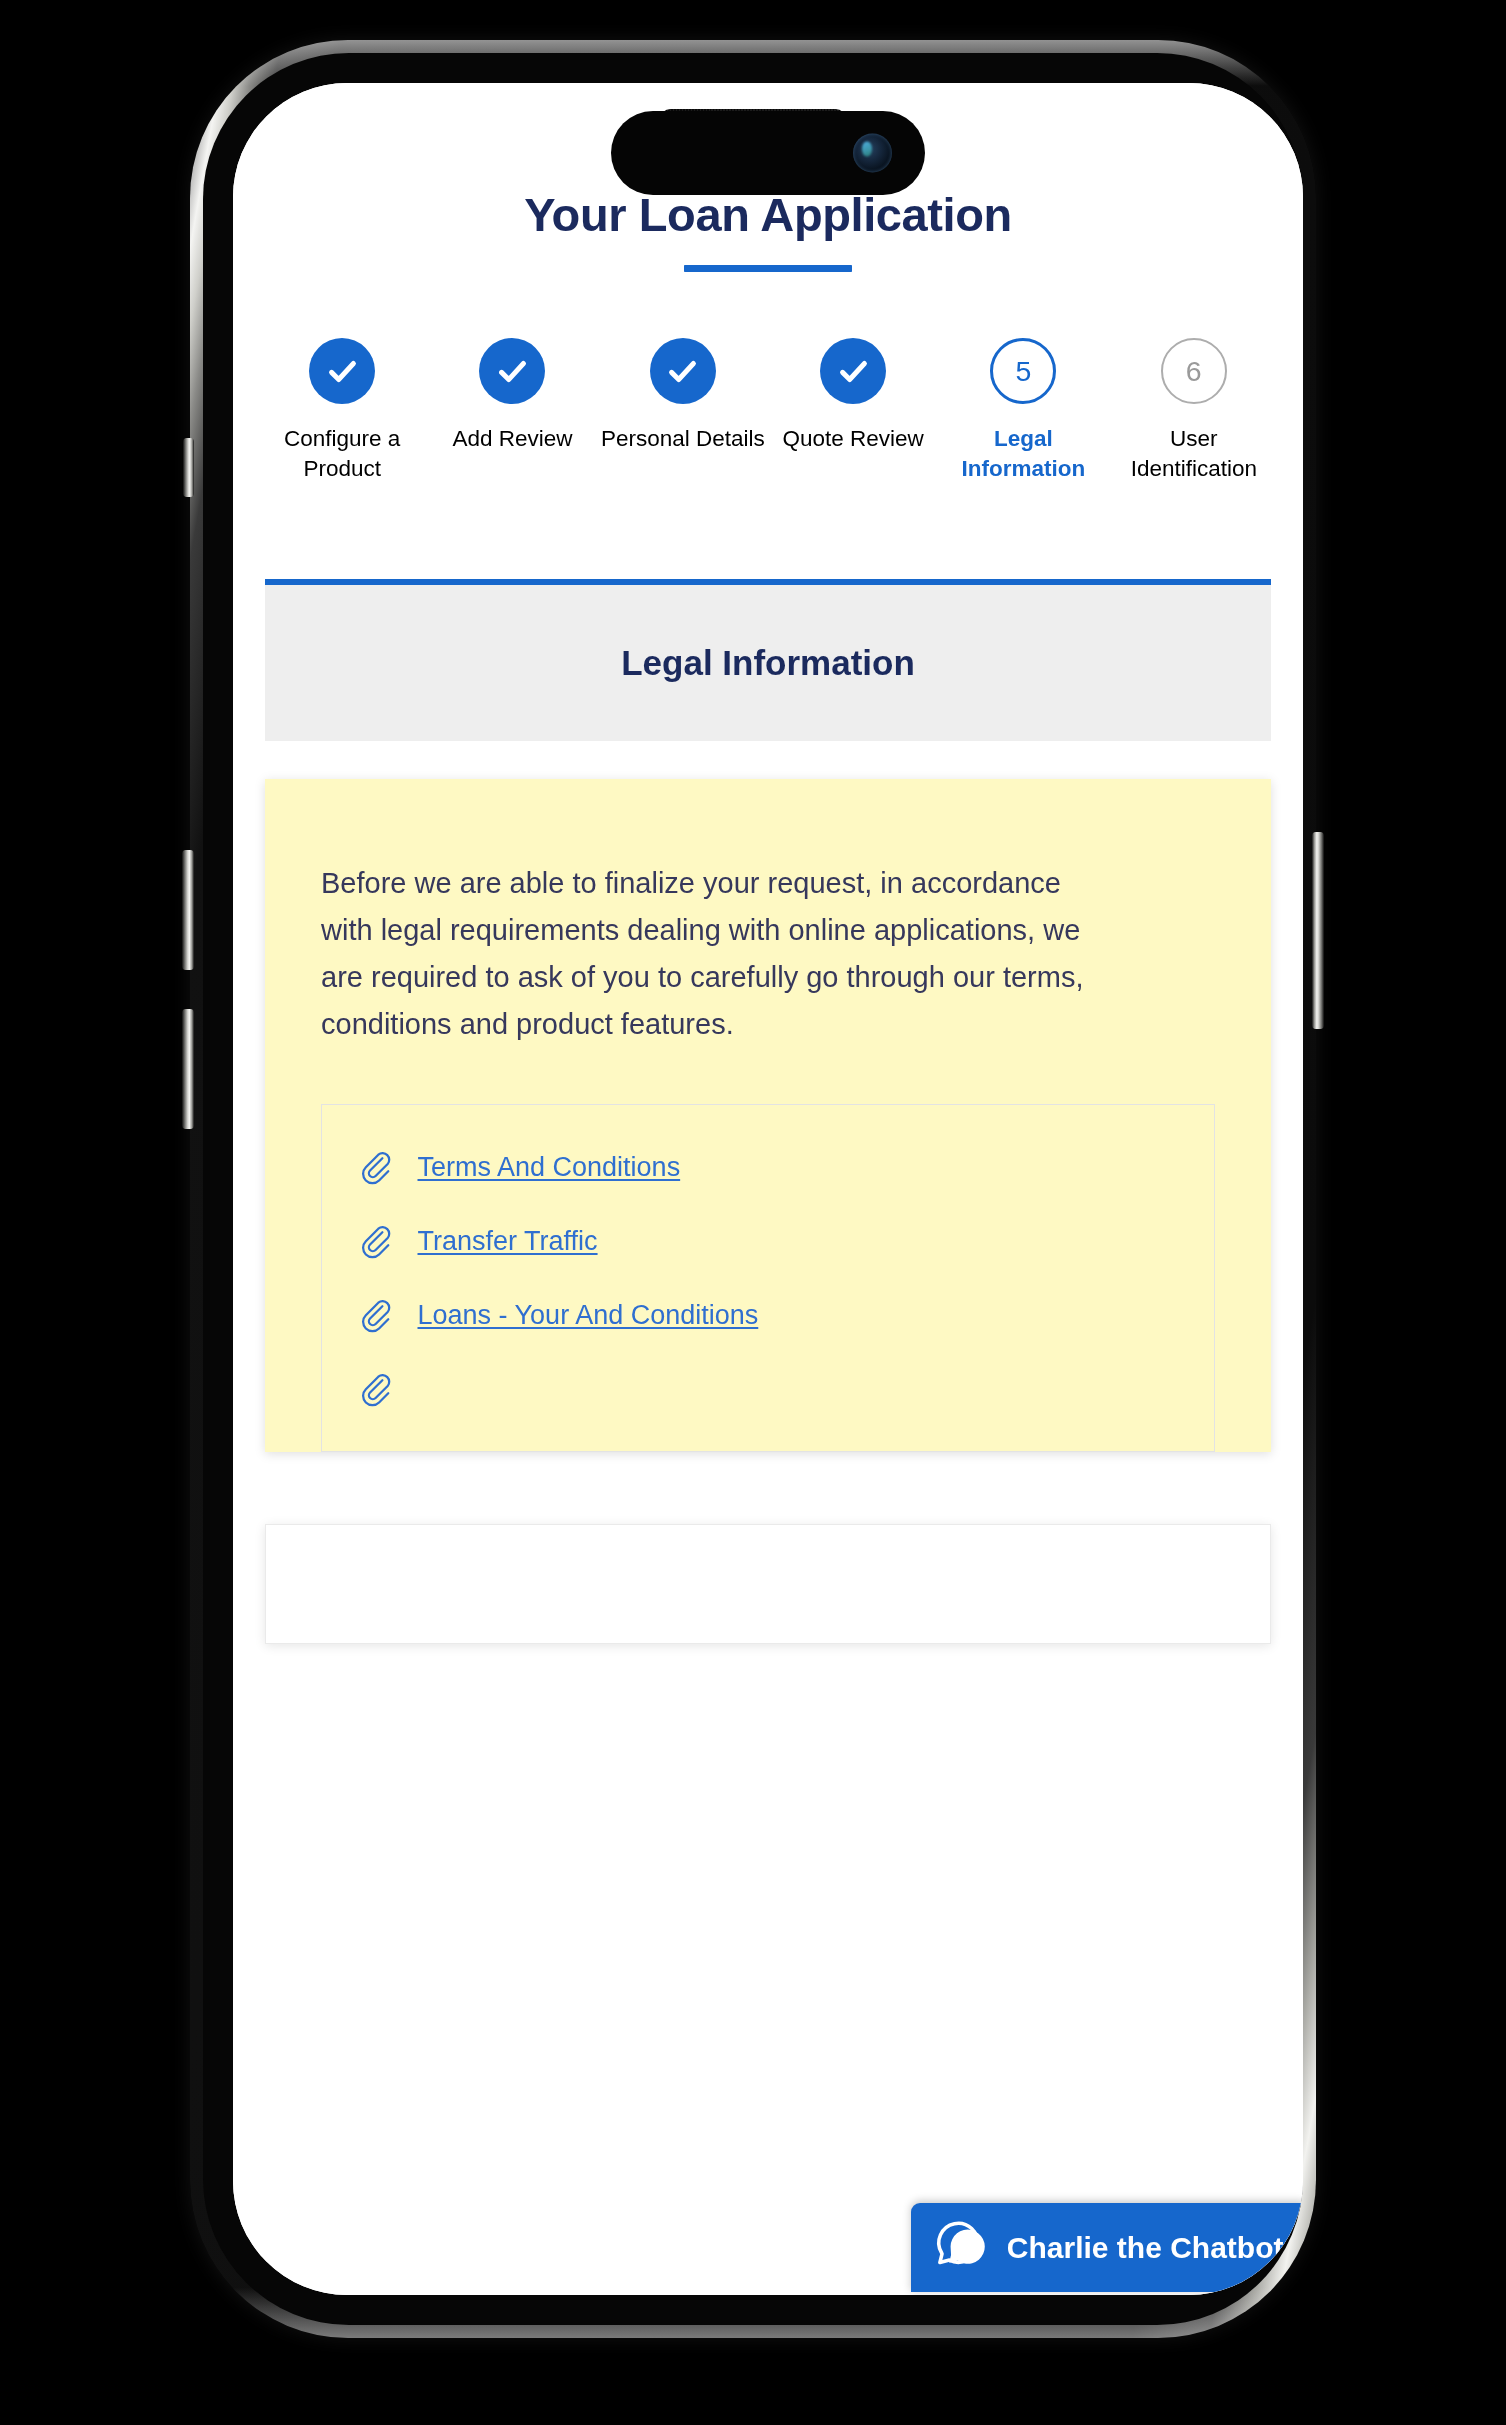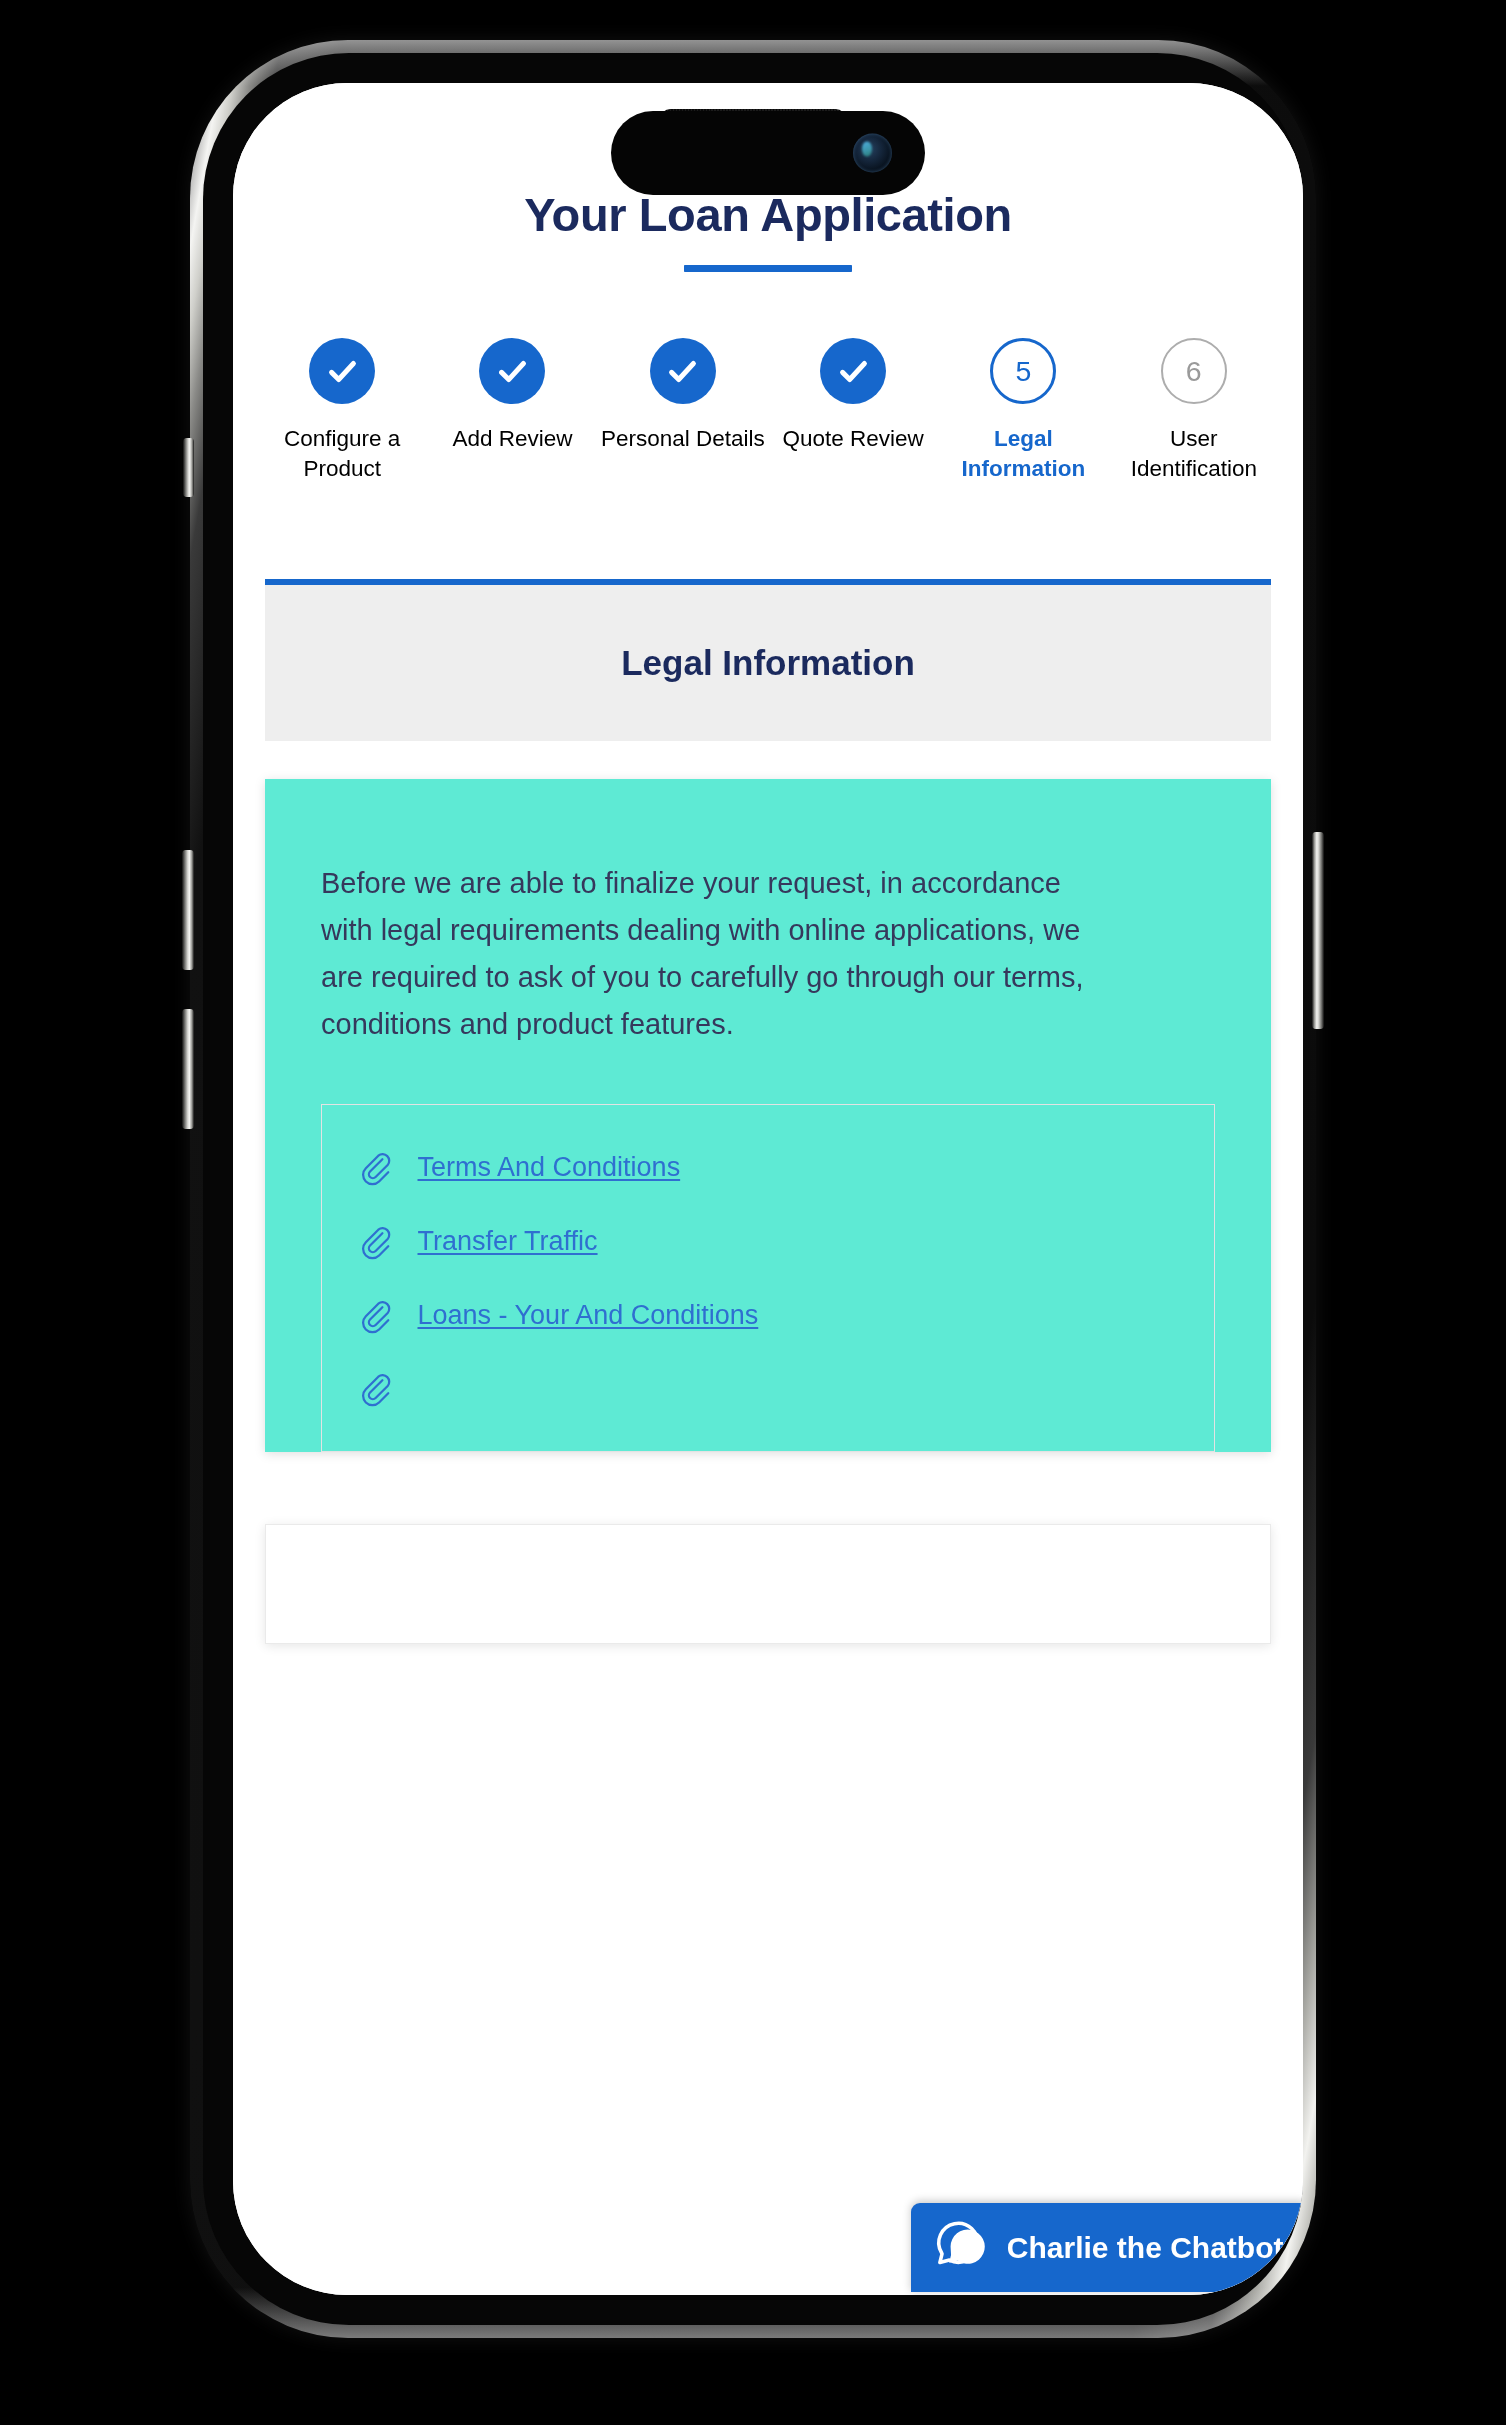--- a/index.html
+++ b/index.html
@@ -244,21 +244,21 @@
   }
   .section-header-title {
     font-size: 35px;
     font-weight: bold;
     color: #1b2a5e;
   }
 
   
   .content-card {
     margin: 38px 32px 0 32px;
-    background: #5eead4;
+    background: #fef9c3;
     box-shadow: 0 2.3px 10.5px rgba(0,0,0,0.13);
     padding: 81px 56px 0 56px;
     box-sizing: border-box;
   }
   .intro-text {
     font-size: 29px;
     line-height: 1.62;
     color: #36385c;
     margin: 0;
     max-width: 766px;
@@ -266,21 +266,21 @@
 
   
   .attachments {
     margin-top: 56px;
     border: 1.5px solid #e3e3e3;
     padding: 42px 38px 42px 38px;
     box-sizing: border-box;
   }
   .attach-row {
     display: flex;
-    align-items: flex-end;
+    align-items: flex-start;
     margin-bottom: 33px;
   }
   .attach-row:last-child { margin-bottom: 0; }
   .clip-icon {
     flex: 0 0 auto;
     width: 38px;
     height: 38px;
     margin-right: 19.5px;
     margin-top: 1.5px;
   }

